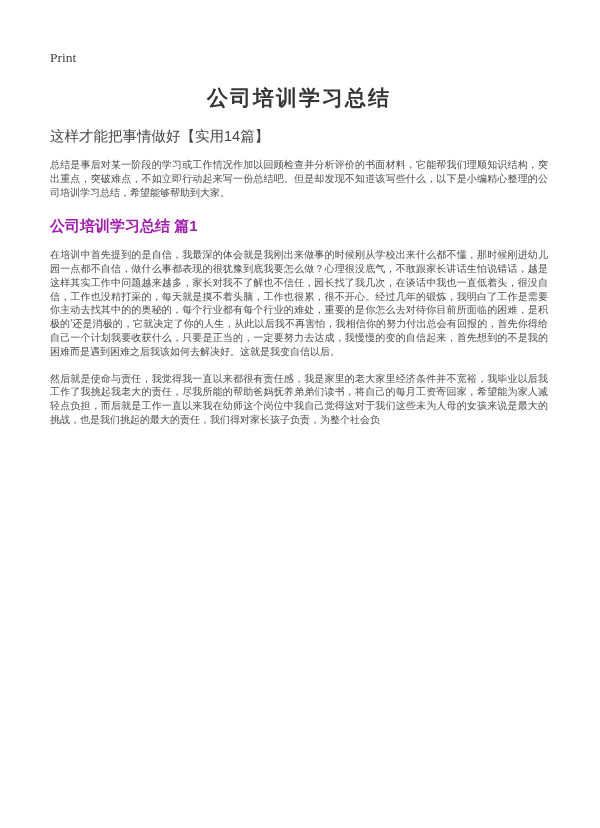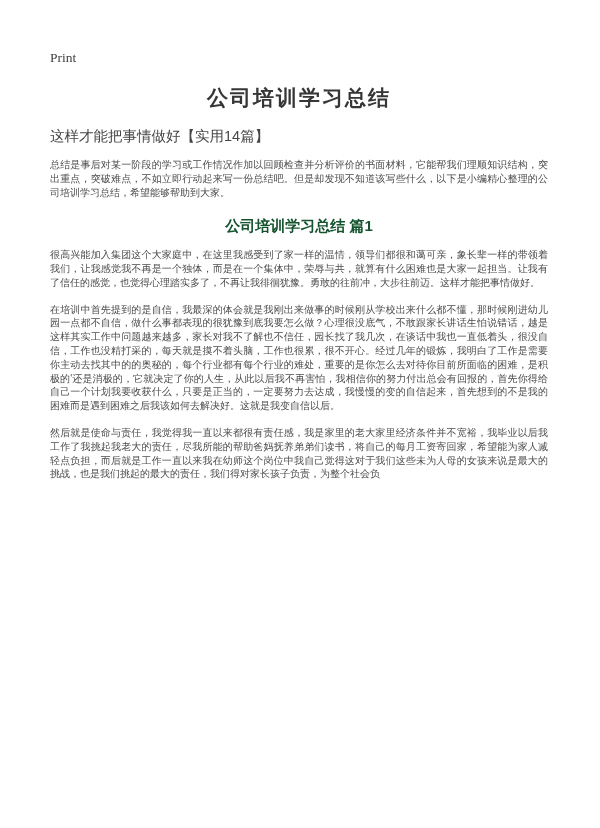--- a/index.html
+++ b/index.html
@@ -45,40 +45,38 @@
     font-size: 10px;
     line-height: 1.38;
     color: #4b4b4b;
     text-align: justify;
     text-justify: inter-ideograph;
   }
   .section-heading {
     margin: 16px 0 0 0;
     font-size: 15px;
     font-weight: 700;
-    color: #14532d;
+    color: #a21caf;
     line-height: 1.3;
-    text-align: center;
   }
 </style>
 </head>
 <body>
 
 <div class="page">
 
   <span class="print-link">Print</span>
 
   <h1 class="doc-title">公司培训学习总结</h1>
 
   <div class="doc-subtitle">这样才能把事情做好【实用14篇】</div>
 
   <p class="para">总结是事后对某一阶段的学习或工作情况作加以回顾检查并分析评价的书面材料，它能帮我们理顺知识结构，突出重点，突破难点，不如立即行动起来写一份总结吧。但是却发现不知道该写些什么，以下是小编精心整理的公司培训学习总结，希望能够帮助到大家。</p>
 
   <h2 class="section-heading">公司培训学习总结 篇1</h2>
 
-  <p class="para">很高兴能加入集团这个大家庭中，在这里我感受到了家一样的温情，领导们都很和蔼可亲，象长辈一样的带领着我们，让我感觉我不再是一个独体，而是在一个集体中，荣辱与共，就算有什么困难也是大家一起担当。让我有了信任的感觉，也觉得心理踏实多了，不再让我徘徊犹豫。勇敢的往前冲，大步往前迈。这样才能把事情做好。</p>
 
 
   <p class="para">在培训中首先提到的是自信，我最深的体会就是我刚出来做事的时候刚从学校出来什么都不懂，那时候刚进幼儿园一点都不自信，做什么事都表现的很犹豫到底我要怎么做？心理很没底气，不敢跟家长讲话生怕说错话，越是这样其实工作中问题越来越多，家长对我不了解也不信任，园长找了我几次，在谈话中我也一直低着头，很没自信，工作也没精打采的，每天就是摸不着头脑，工作也很累，很不开心。经过几年的锻炼，我明白了工作是需要你主动去找其中的的奥秘的，每个行业都有每个行业的难处，重要的是你怎么去对待你目前所面临的困难，是积极的'还是消极的，它就决定了你的人生，从此以后我不再害怕，我相信你的努力付出总会有回报的，首先你得给自己一个计划我要收获什么，只要是正当的，一定要努力去达成，我慢慢的变的自信起来，首先想到的不是我的困难而是遇到困难之后我该如何去解决好。这就是我变自信以后。</p>
 
   <p class="para">然后就是使命与责任，我觉得我一直以来都很有责任感，我是家里的老大家里经济条件并不宽裕，我毕业以后我工作了我挑起我老大的责任，尽我所能的帮助爸妈抚养弟弟们读书，将自己的每月工资寄回家，希望能为家人减轻点负担，而后就是工作一直以来我在幼师这个岗位中我自己觉得这对于我们这些未为人母的女孩来说是最大的挑战，也是我们挑起的最大的责任，我们得对家长孩子负责，为整个社会负</p>
 
 </div>
 
 </body></html>

